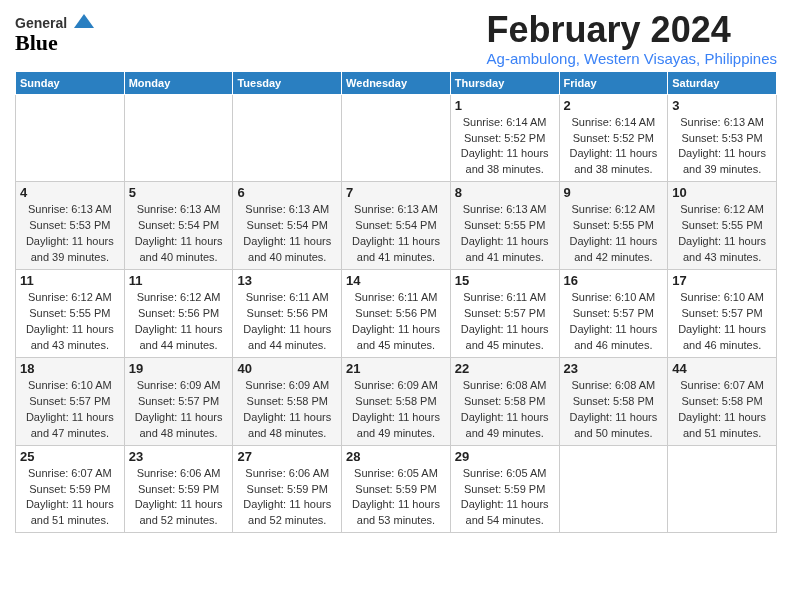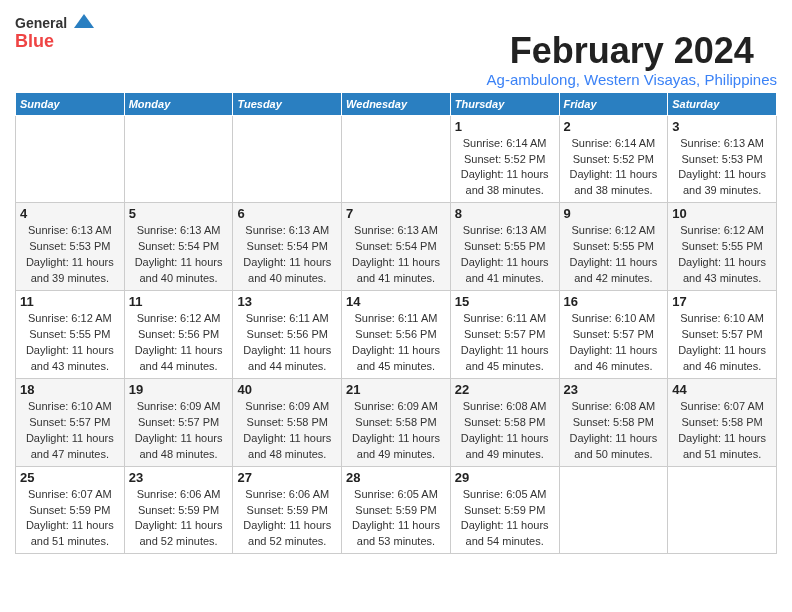--- a/index.html
+++ b/index.html
@@ -22,34 +22,34 @@
       align-items: flex-start;
       padding-top: 4px;
     }
     .logo-general {
       font-size: 14px;
       font-weight: bold;
       color: #333;
       line-height: 1;
     }
     .logo-blue {
-      font-size: 18px;
-      font-weight: bold;
-      color: #ef4444;
+      font-size: 22px;
+      font-weight: bold;
+      color: #000000;
       line-height: 1;
+      font-family: Liberation Serif, serif;
     }
     .logo-icon {
       width: 20px;
       height: 14px;
       display: inline-block;
       margin-left: 2px;
     }
     .title-block {
-      text-align: center;
-      margin-top: 21px;
+      text-align: left;
     }
     .month-title {
       font-size: 36px;
       font-weight: bold;
       color: #222;
       line-height: 1.1;
     }
     .subtitle {
       font-size: 15px;
       color: #3b82f6;
@@ -60,21 +60,20 @@
       table-layout: fixed;
     }
     thead tr th {
       background: #2a7fc1;
       color: #fff;
       font-size: 11px;
       font-weight: bold;
       padding: 5px 4px;
       text-align: left;
       border: 1px solid #fff;
-      font-style: italic;
     }
     tbody tr td {
       border: 1px solid #ccc;
       vertical-align: top;
       padding: 3px 4px;
       font-size: 9.5px;
       color: #333;
       height: 82px;
       background: #fff;
     }

